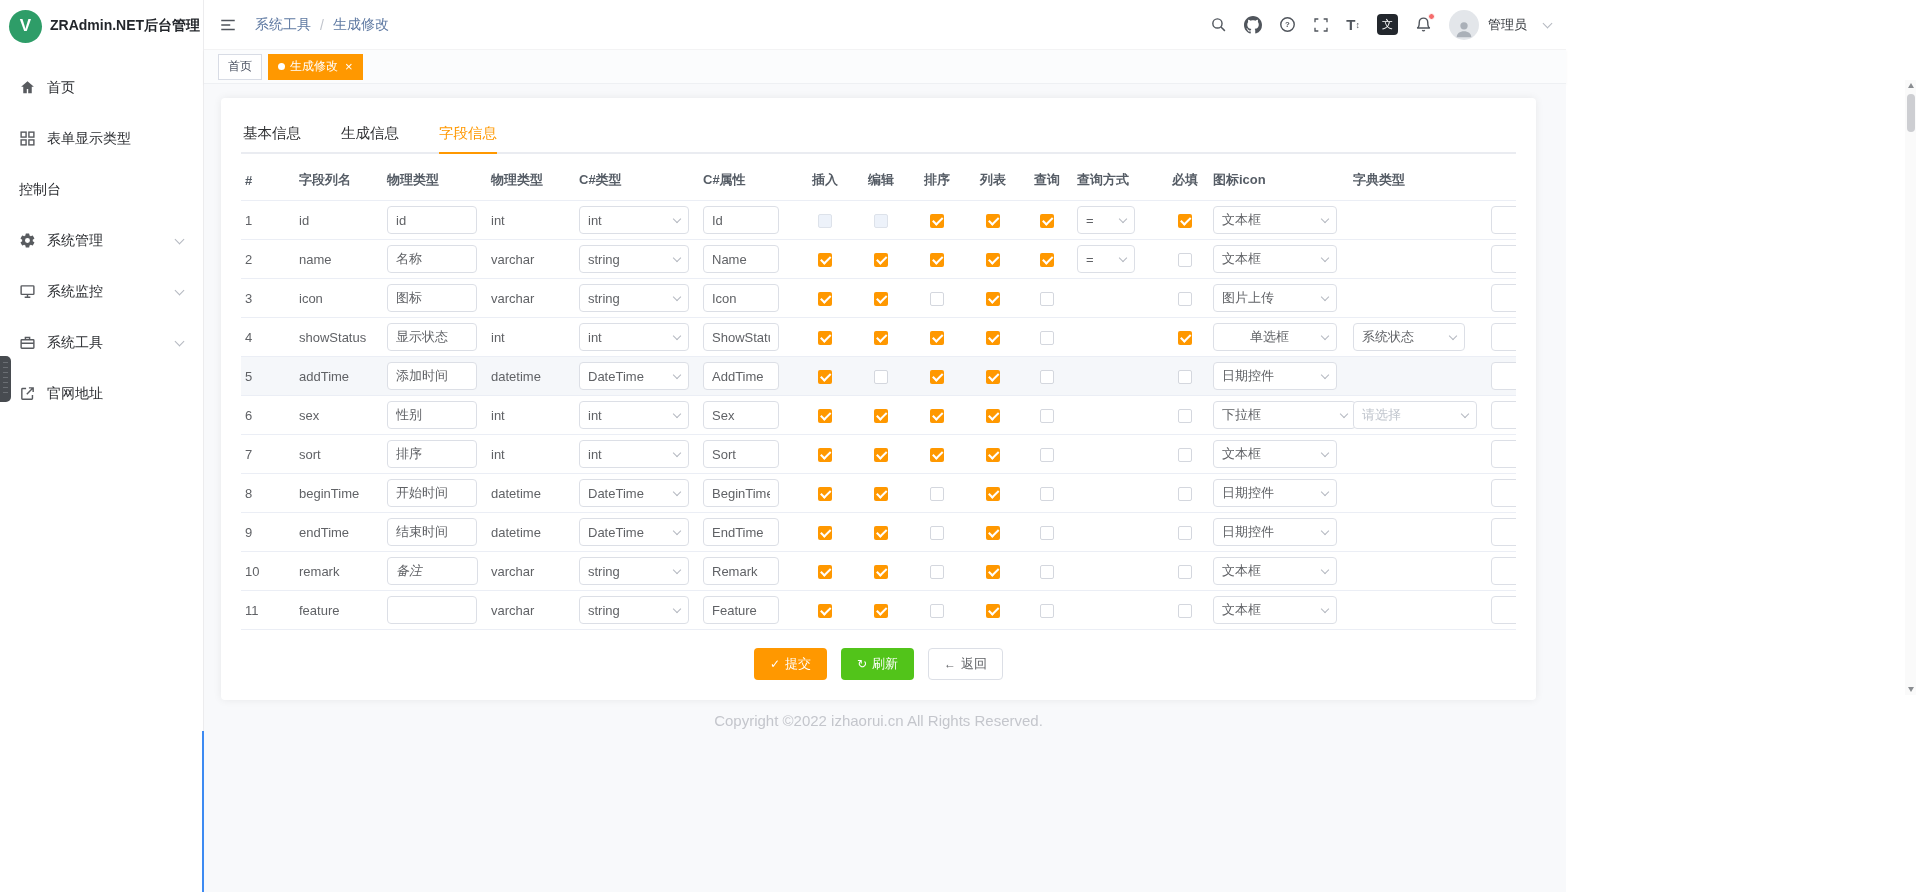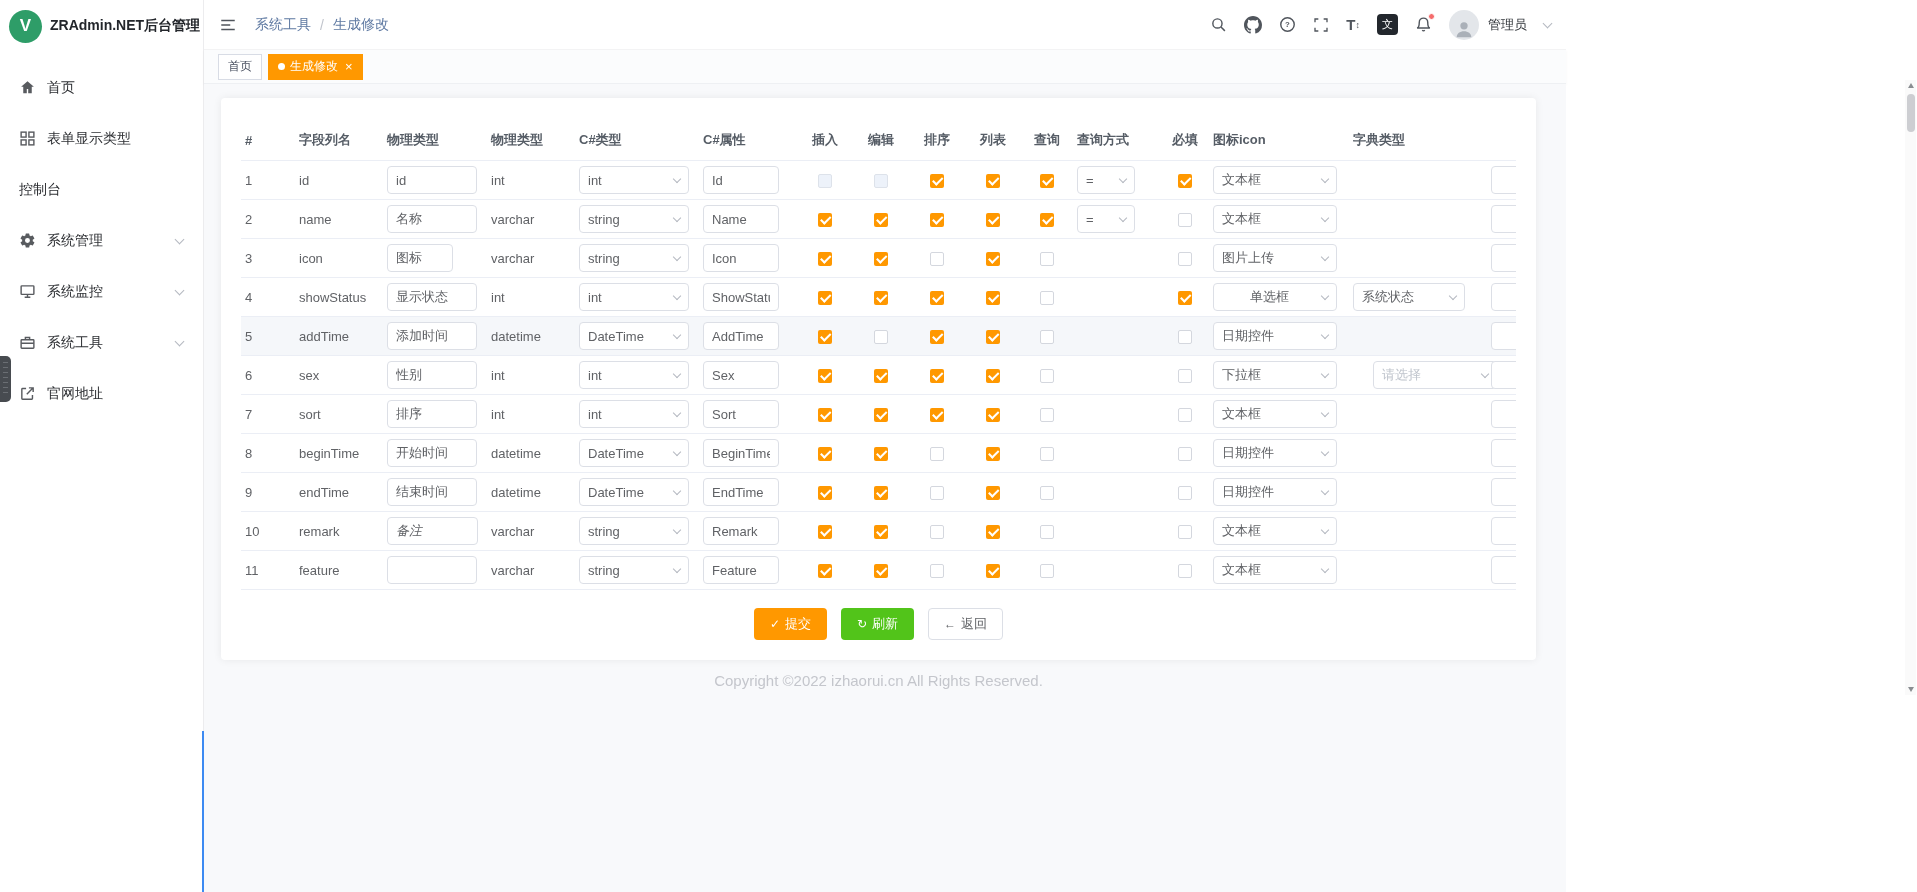--- a/index.html
+++ b/index.html
@@ -238,20 +238,25 @@
         </span>
         <span class="tag active" data-interactable="true">
           <i class="tag-dot" data-interactable="false"></i>
           <span data-interactable="false">生成修改</span>
           <i class="tag-close" data-interactable="true">×</i>
         </span>
       </div>
 
     <div class="content" data-interactable="false">
       <div class="card" data-interactable="false">
+        <div class="panel-tabs" data-interactable="false">
+            <div class="ptab" data-interactable="true">基本信息</div>
+            <div class="ptab" data-interactable="true">生成信息</div>
+            <div class="ptab active" data-interactable="true">字段信息</div>
+          </div>
         <div class="table-scroll" data-interactable="true">
           <table data-interactable="false">
             <colgroup>
                 <col style="width: 54px;">
                 <col style="width: 88px;">
                 <col style="width: 104px;">
                 <col style="width: 88px;">
                 <col style="width: 124px;">
                 <col style="width: 98px;">
                 <col style="width: 56px;">
@@ -336,21 +341,21 @@
                   <td data-interactable="false"><div class="sel" data-interactable="true" style="width: 124px;">
                       <span class="sel-text" data-interactable="false">文本框</span>
                       <i class="chev" data-interactable="false"></i>
                     </div></td>
                   <td data-interactable="false"></td>
                   <td data-interactable="false"><input class="ipt" data-interactable="true" style="width: 104px;"></td>
                 </tr>
                 <tr data-interactable="false">
                   <td data-interactable="false">3</td>
                   <td data-interactable="false">icon</td>
-                  <td data-interactable="false"><input class="ipt" data-interactable="true" value="图标" style="width: 66px;"></td>
+                  <td data-interactable="false"><input class="ipt" data-interactable="true" value="图标" style="width: 90px;"></td>
                   <td data-interactable="false">varchar</td>
                   <td data-interactable="false"><div class="sel" data-interactable="true" style="width: 110px;">
                       <span class="sel-text" data-interactable="false">string</span>
                       <i class="chev" data-interactable="false"></i>
                     </div></td>
                   <td data-interactable="false"><input class="ipt" data-interactable="true" value="Icon" style="width: 76px;"></td>
                   <td class="center" data-interactable="false"><span class="cb on" data-interactable="true"></span></td>
                   <td class="center" data-interactable="false"><span class="cb on" data-interactable="true"></span></td>
                   <td class="center" data-interactable="false"><span class="cb off" data-interactable="true"></span></td>
                   <td class="center" data-interactable="false"><span class="cb on" data-interactable="true"></span></td>
@@ -425,25 +430,25 @@
                       <i class="chev" data-interactable="false"></i>
                     </div></td>
                   <td data-interactable="false"><input class="ipt" data-interactable="true" value="Sex" style="width: 76px;"></td>
                   <td class="center" data-interactable="false"><span class="cb on" data-interactable="true"></span></td>
                   <td class="center" data-interactable="false"><span class="cb on" data-interactable="true"></span></td>
                   <td class="center" data-interactable="false"><span class="cb on" data-interactable="true"></span></td>
                   <td class="center" data-interactable="false"><span class="cb on" data-interactable="true"></span></td>
                   <td class="center" data-interactable="false"><span class="cb off" data-interactable="true"></span></td>
                   <td data-interactable="false"></td>
                   <td class="center" data-interactable="false"><span class="cb off" data-interactable="true"></span></td>
-                  <td data-interactable="false"><div class="sel" data-interactable="true" style="width: 124px;">
+                  <td data-interactable="false"><div class="sel" data-interactable="true" style="width: 143px;">
                       <span class="sel-text" data-interactable="false">下拉框</span>
                       <i class="chev" data-interactable="false"></i>
                     </div></td>
-                  <td data-interactable="false"><div class="sel ph" data-interactable="true" style="width: 124px; margin-left: 20px;">
+                  <td data-interactable="false"><div class="sel ph" data-interactable="true" style="width: 124px;">
                       <span class="sel-text" data-interactable="false">请选择</span>
                       <i class="chev" data-interactable="false"></i>
                     </div></td>
                   <td data-interactable="false"><input class="ipt" data-interactable="true" style="width: 104px;"></td>
                 </tr>
                 <tr data-interactable="false">
                   <td data-interactable="false">7</td>
                   <td data-interactable="false">sort</td>
                   <td data-interactable="false"><input class="ipt" data-interactable="true" value="排序" style="width: 90px;"></td>
                   <td data-interactable="false">int</td>

